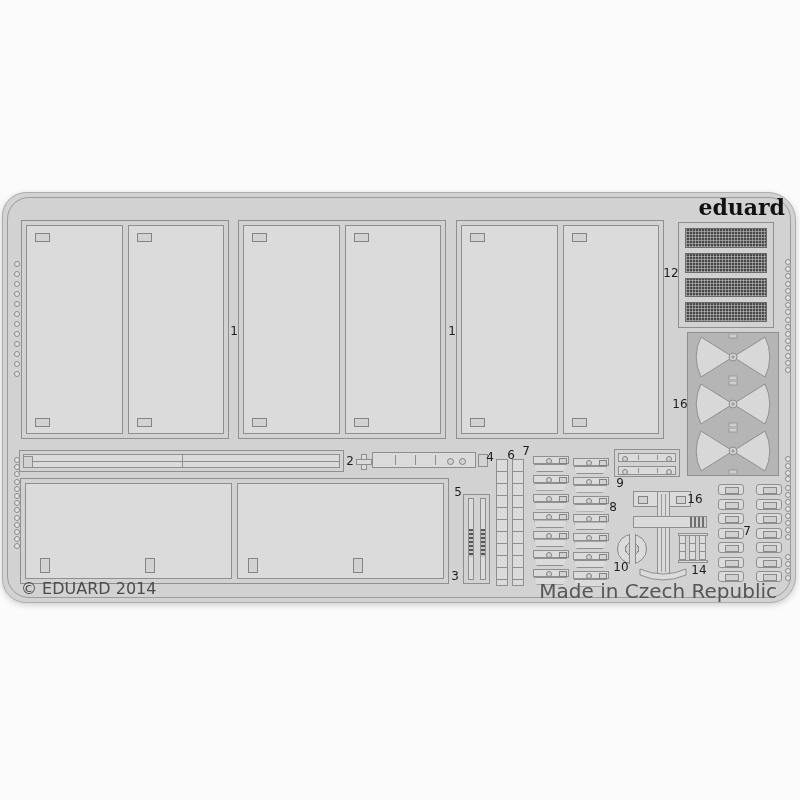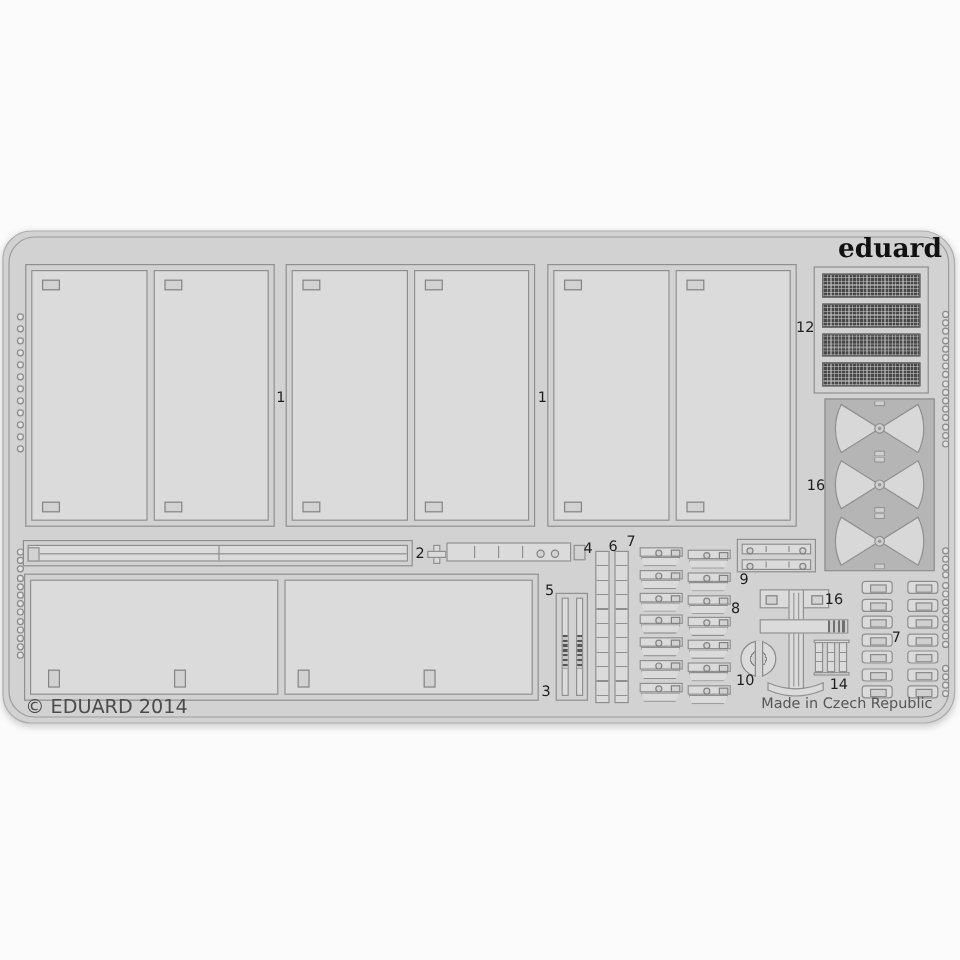--- a/index.html
+++ b/index.html
@@ -10,21 +10,21 @@
          box-shadow:0 2px 6px rgba(0,0,0,.18);}
   .inner-border{position:absolute;inset:4px;border:1px solid #9c9c9c;border-radius:22px;pointer-events:none;}
   
   .title{position:absolute;left:20px;top:3px;font-family:"DejaVu Serif",serif;font-weight:bold;
          font-size:19px;color:var(--title-text,#161616);letter-spacing:.5px;white-space:nowrap;}
   .title .seg2{margin-left:14px;}
   .title .seg3{margin-left:18px;}
   .brand{position:absolute;right:10px;top:1px;font-family:"DejaVu Serif",serif;font-weight:bold;
          font-size:22px;color:#111;}
   .copyright{position:absolute;left:18px;top:386px;font-size:16px;color:var(--footer-text,#4c4c4c);}
-  .made-in{position:absolute;right:18px;top:386px;font-size:12px;color:#565656;}
+  .made-in{position:absolute;right:18px;top:386px;font-size:20px;color:#565656;}
   .plabel{position:absolute;transform:translate(-50%,-50%);font-size:12px;color:var(--label-text,#1d1d1d);}
   
   .sheet i{display:block;}
   .hole{position:absolute;width:4px;height:4px;border:1px solid #8a8a8a;border-radius:50%;background:#e3e3e3;}
   
   .door-group{position:absolute;top:27px;width:208px;height:219px;border:1px solid var(--line,#8f8f8f);
               background:var(--sheet);box-sizing:border-box;display:flex;gap:5px;padding:4px;}
   .door-panel{flex:1;border:1px solid var(--line,#8f8f8f);background:var(--panel,#dbdbdb);position:relative;}
   .mark{position:absolute;width:13px;height:7px;border:1px solid #848484;background:var(--sheet);left:8px;}
   .mark.mt{top:7px;} .mark.mb{bottom:6px;}

